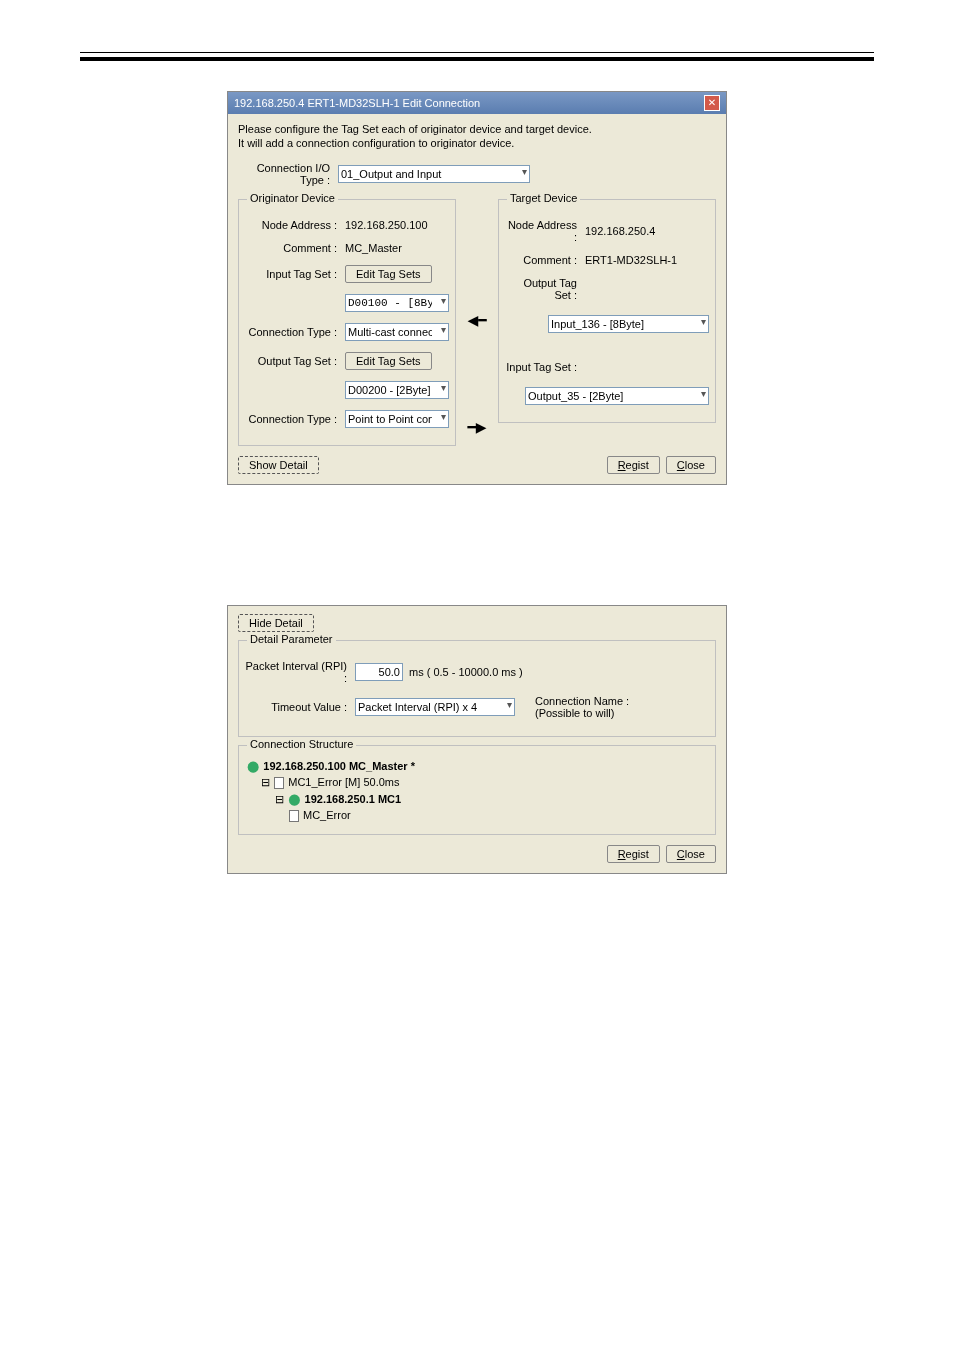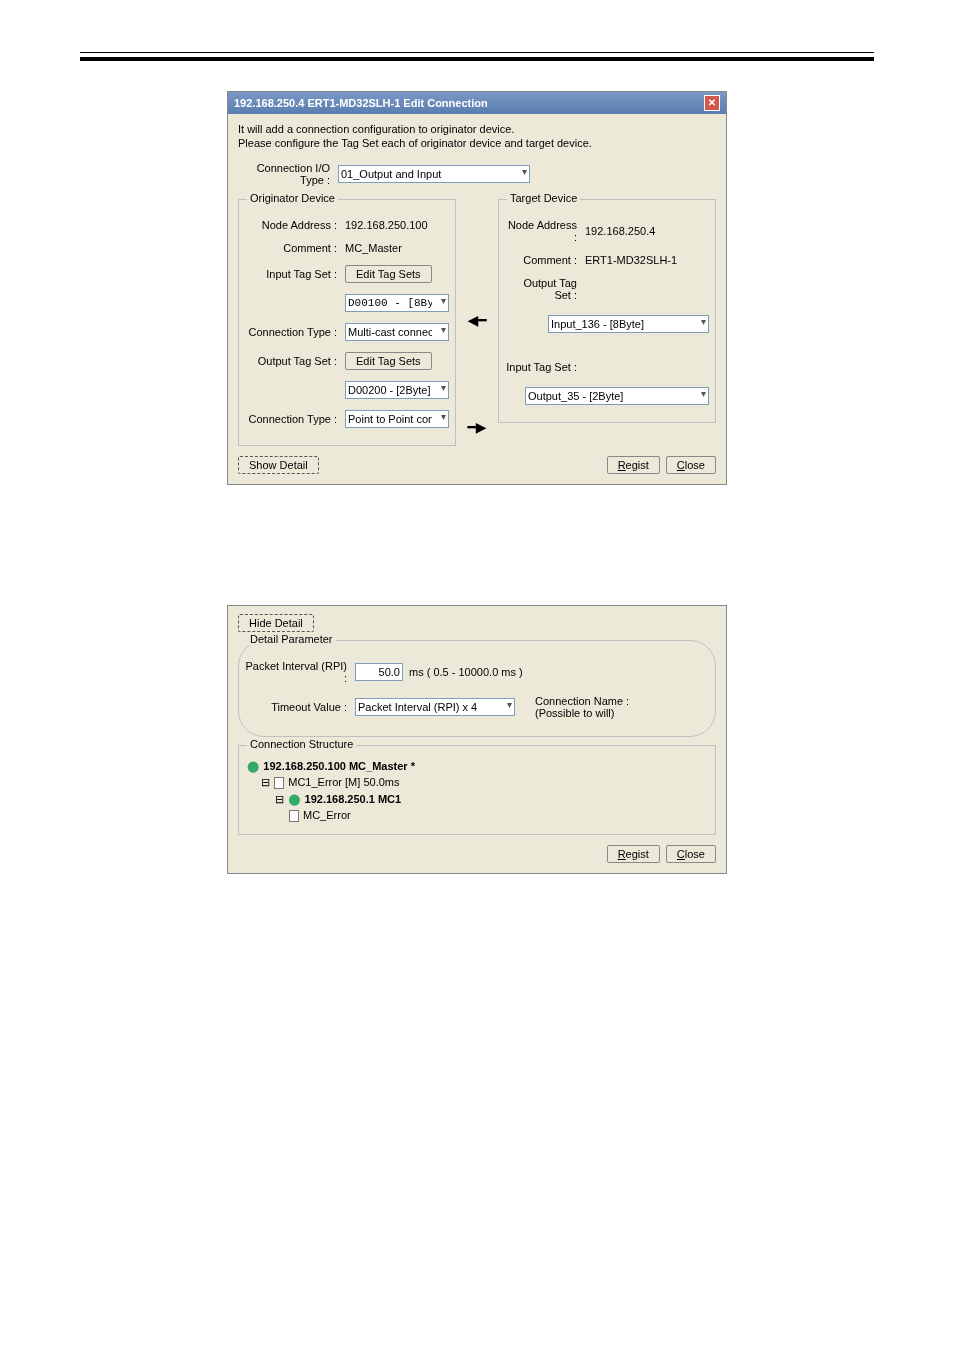--- a/index.html
+++ b/index.html
@@ -2,21 +2,21 @@
 <html><head>
 <meta charset="utf-8">
 <style>
   * { box-sizing: border-box; margin: 0; padding: 0; }
   body { font-family: "MS Sans Serif", Tahoma, sans-serif; font-size: 11px; background: #fff; width: 954px; color: #000; }
   .page { padding: 40px 80px; }
   .hr-thin { border: none; border-top: 1px solid #000; margin: 12px 0 4px 0; }
   .hr-thick { border: none; border-top: 4px solid #000; margin: 0 0 20px 0; }
 
   .dialog { border: 1px solid #888; background: #ece9d8; margin: 30px auto; width: 500px; position: relative; }
-  .titlebar { background: linear-gradient(#7a98c4,#5a7db0); color: #fff; padding: 3px 6px; display: flex; justify-content: space-between; align-items: center; font-weight: bold; }
+  .titlebar { background: linear-gradient(#7a98c4,#5a7db0); color: #fff; padding: 3px 6px; display: flex; justify-content: space-between; align-items: center; }
   .titlebar .close-x { background: #d35a4a; border: 1px solid #fff; color:#fff; width:16px; height:16px; font-size:10px; text-align:center; line-height:13px; cursor:pointer; }
   .dlg-body { padding: 8px 10px 10px 10px; font-size: 11px; color:#000; }
   .intro { margin-bottom: 6px; line-height: 1.3; }
 
   .row { display: flex; align-items: center; margin: 11px 0; }
   .lbl-right { width: 100px; text-align: right; padding-right: 8px; }
   select, input[type=text] { font-family: inherit; font-size: 11px; border:1px solid #7f9db9; background:#fff; padding:1px 2px; height:18px; }
   select { appearance: none; background: #fff; padding-right:16px; position:relative; }
   .select-wrap { position: relative; display:inline-block; }
   .select-wrap::after { content:"▾"; position:absolute; right:3px; top:1px; font-size:10px; color:#555; pointer-events:none; }
@@ -52,22 +52,22 @@
   <hr class="hr-thin">
   <hr class="hr-thick">
 
   <div class="dialog">
     <div class="titlebar">
       <span>192.168.250.4 ERT1-MD32SLH-1 Edit Connection</span>
       <span class="close-x">✕</span>
     </div>
     <div class="dlg-body">
       <div class="intro">
+        <div>Please configure the Tag Set each of originator device and target device.</div>
         <div>It will add a connection configuration to originator device.</div>
-        <div>Please configure the Tag Set each of originator device and target device.</div>
       </div>
 
       <div class="row">
         <span class="lbl-right">Connection I/O Type :</span>
         <span class="select-wrap" style="flex:0 0 160px;">
           <select style="width:192px;">
             <option>01_Output and Input</option>
           </select>
         </span>
       </div>
@@ -182,21 +182,21 @@
           <button class="btn"><span class="underline">R</span><span>egist</span></button>
           <button class="btn"><span class="underline">C</span><span>lose</span></button>
         </div>
       </div>
     </div>
   </div>
 
   <div class="detail-panel">
     <button class="btn" style="border:1px dashed #555;">Hide Detail</button>
 
-    <div class="group" style="margin-top:8px;border-radius:26px;">
+    <div class="group" style="margin-top:8px;">
       <span class="group-title">Detail Parameter</span>
 
       <div class="row">
         <span class="lbl-right" style="width:110px;">Packet Interval (RPI) :</span>
         <input type="text" style="width: 48px; text-align: right;" value="50.0">
         <span style="margin-left:6px;">ms ( 0.5 - 10000.0 ms )</span>
       </div>
       <div class="row">
         <span class="lbl-right" style="width:110px;">Timeout Value :</span>
         <span class="select-wrap" style="width:160px;">

